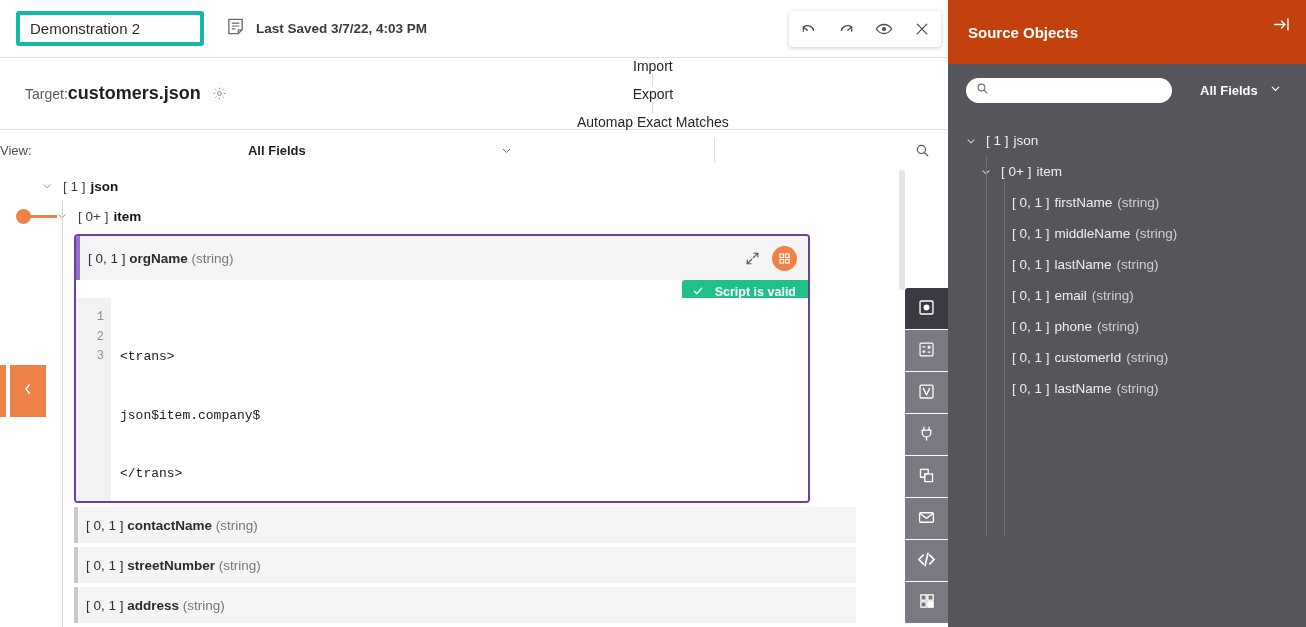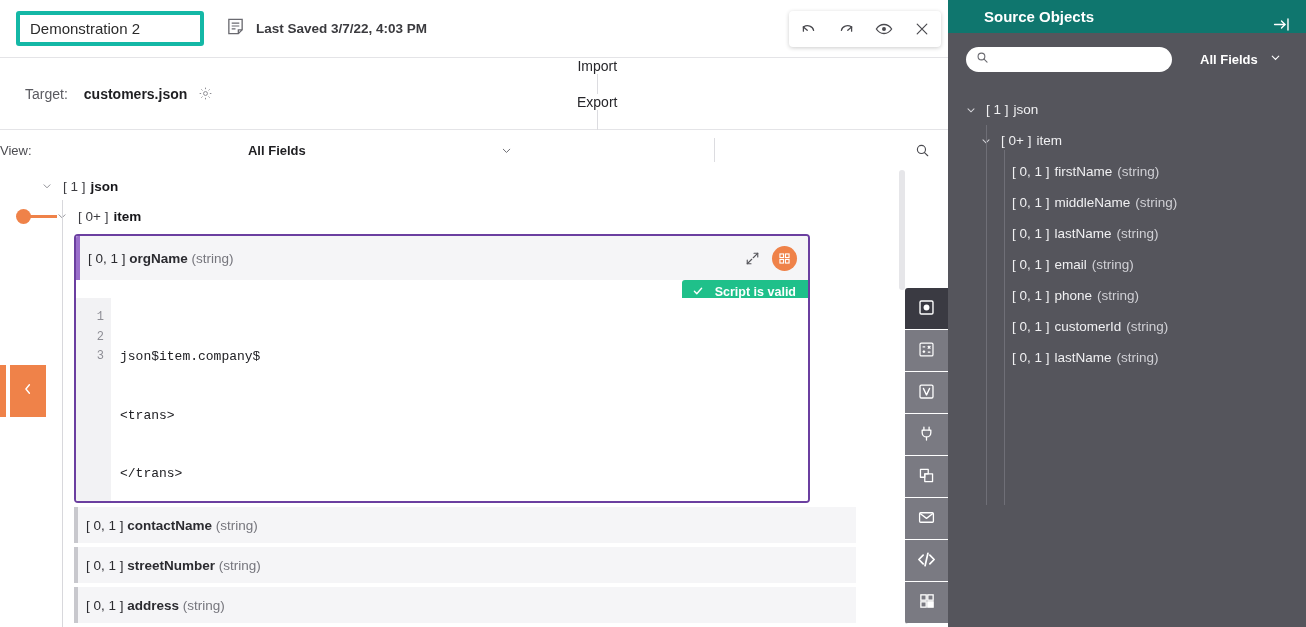--- a/index.html
+++ b/index.html
@@ -57,21 +57,21 @@
   }
 
   
   .targetbar {
     position: relative;
     height: 72px;
     border-bottom: 1px solid #e4e4e7;
     display: flex; align-items: center;
   }
   .target-label { margin-left: 25px; font-size: 14px; color: #5a5a60; }
-  .target-name { margin-left: 16px; font-size: 14px; color: #1f1f22; font-weight: 700; }
+  .target-name { margin-left: 0; font-size: 18px; color: #1f1f22; font-weight: 700; }
   .target-gear { margin-left: 11px; display: flex; align-items: center; cursor: pointer; }
 
   .tbar-actions {
     position: absolute; left: 545px; top: 0; height: 72px;
     display: flex; align-items: center; flex-direction: column;
   }
   .tbar-act {
     font-size: 14px; color: #26262a;
     padding: 0 32px; cursor: pointer;
     background: none; border: none;
@@ -242,25 +242,24 @@
     background: #ef8249;
   }
 
   
   .sidebar {
     width: 358px; height: 627px;
     background: #55555c;
     position: relative;
   }
   .sb-head {
-    height: 33px;
-    background: #0f766e;
+    height: 64px;
+    background: #c2410c;
     display: flex; align-items: center;
     position: relative;
-    padding-left: 16px;
   }
   .sb-title { margin-left: 20px; font-size: 15px; color: #ffffff; font-weight: 700; }
   .sb-collapse {
     position: absolute; right: 15px; top: 15px;
     cursor: pointer; color: #ffffff; display: flex;
   }
   .sb-search-row {
     height: 52px;
     display: flex; align-items: center;
     padding: 0 0 0 18px;
@@ -361,20 +360,21 @@
           <circle cx="10" cy="10" r="2.6"></circle>
           <path d="M10 2.2v2M10 15.8v2M2.2 10h2M15.8 10h2M4.5 4.5l1.4 1.4M14.1 14.1l1.4 1.4M15.5 4.5l-1.4 1.4M5.9 14.1l-1.4 1.4"></path>
         </svg>
       </span>
 
       <div class="tbar-actions">
         <button class="tbar-act">Import</button>
         <div class="tbar-sep"></div>
         <button class="tbar-act">Export</button>
         <div class="tbar-sep"></div>
+        <button class="tbar-act">Automap Exact Matches</button>
       </div>
     </div>
 
     <div class="viewrow">
       <span class="view-label">View:</span>
       <span class="view-value">All Fields</span>
       <span class="chev">
         <svg width="13" height="13" viewBox="0 0 20 20" fill="none" stroke="#6a6a70" stroke-width="1.5" stroke-linecap="round">
           <path d="M5 8l5 5 5-5"></path>
         </svg>
@@ -450,22 +450,22 @@
           <span>Script is valid</span>
         </div>
 
         <div class="editor">
           <div class="gutter">
             <span>1</span>
             <span>2</span>
             <span>3</span>
           </div>
           <div class="code">
+            <div>&lt;trans&gt;</div>
             <div>json$item.company$</div>
-            <div>&lt;trans&gt;</div>
             <div>&lt;/trans&gt;</div>
           </div>
         </div>
       </div>
 
       <div class="field-row" style="top:337px">
         <div class="field-accent"></div>
         <span class="fr-text"><span>[ 0, 1 ]</span>
           <b>contactName</b>
           <span class="ty">(string)</span>

